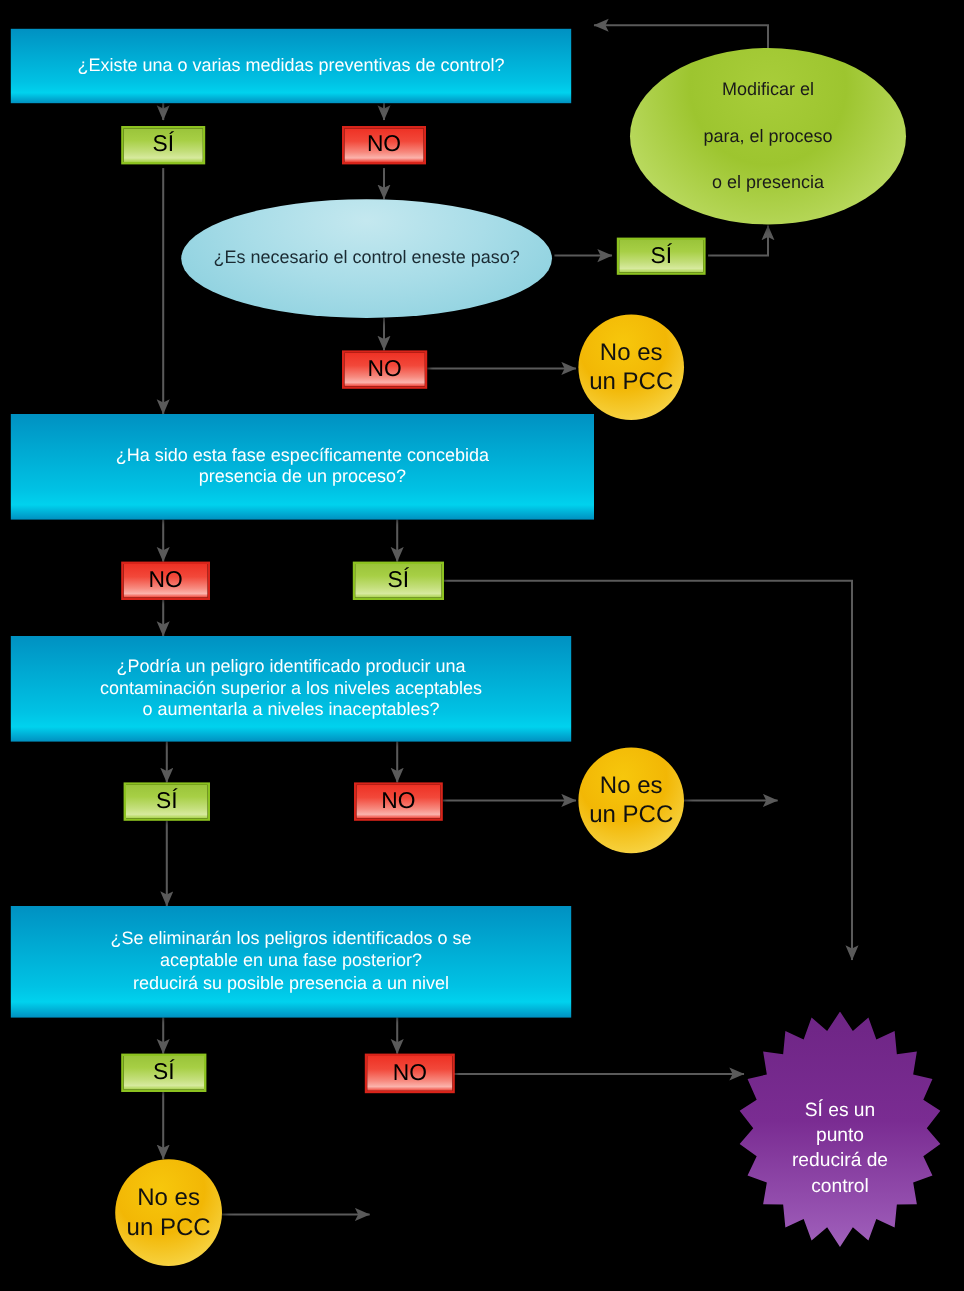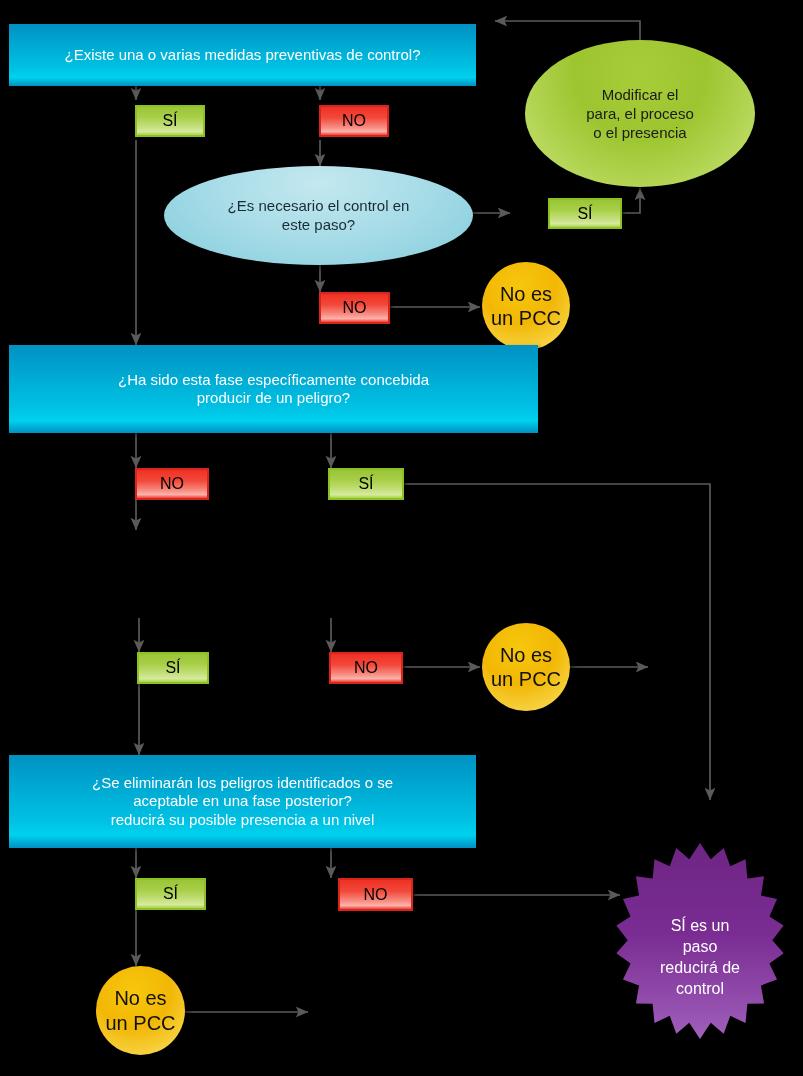--- a/index.html
+++ b/index.html
@@ -17,23 +17,22 @@
     background:linear-gradient(to bottom,#0091c2 0%,#00a6d0 30%,#00c2e4 72%,#00d2ee 86%,#0090c0 100%);
     box-shadow:2px 2px 4px rgba(0,0,0,.55);
     padding:6px 14px;
     line-height:1.22;
     font-size:15px;
   }
   .qbox .inner{position:relative;z-index:2;}
 
   
   .tag{
-    font-size:16px;color:#000;
+    font-size:19px;color:#000;
     box-shadow:2px 2px 3px rgba(0,0,0,.6);
-    margin-left:34px;
   }
   .tag-yes{
     background:linear-gradient(to bottom,#9ac43a 0%,#a7cf45 35%,#c4df7c 70%,#d7ea9e 88%,#a9d24c 100%);
     border:2px solid #8cc220;
   }
   .tag-no{
     background:linear-gradient(to bottom,#ee3124 0%,#f2483a 38%,#f78b80 72%,#fbb3ac 88%,#ef4034 100%);
     border:2px solid #d8241a;
   }
 
@@ -43,20 +42,21 @@
     background:radial-gradient(ellipse at 50% 18%,#c4e8ef 0%,#a9dde8 45%,#84cddc 100%);
     color:#1b2b33;font-size:15px;line-height:1.25;
     box-shadow:2px 3px 5px rgba(0,0,0,.55);
   }
   
   .ellipse-green{
     border-radius:50%;
     background:radial-gradient(ellipse at 50% 22%,#a8cd3a 0%,#9dc52f 40%,#b9d95e 78%,#cbe47e 100%);
     color:#1a1a1a;font-size:15px;line-height:1.28;
     box-shadow:2px 3px 5px rgba(0,0,0,.5);
+    gap:20px;
   }
   
   .circle-yellow{
     border-radius:50%;
     background:radial-gradient(circle at 42% 28%,#f7c70c 0%,#f2b705 45%,#f6cf3a 75%,#fde27a 100%);
     color:#111;font-size:20px;line-height:1.22;
     box-shadow:3px 4px 6px rgba(0,0,0,.6);
   }
 
   
@@ -158,49 +158,54 @@
   <div class="node tag tag-no" style="left:285px;top:105px;width:70px;height:32px;">
     <span>NO</span>
   </div>
 
   <div class="node ellipse-green" style="left:525px;top:40px;width:230px;height:147px;flex-direction:column;">
     <span>Modificar el</span>
     <span>para, el proceso</span>
     <span>o el presencia</span>
   </div>
 
-  <div class="node ellipse-blue" style="left:164px;top:166px;width:309px;height:99px;flex-direction:column;justify-content:center;">
+  <div class="node ellipse-blue" style="left:151px;top:166px;width:309px;height:99px;flex-direction:row;justify-content:center;">
     <span>¿Es necesario el control en</span>
     <span>este paso?</span>
   </div>
 
   <div class="node tag tag-yes" style="left:514px;top:198px;width:74px;height:31px;">
     <span>SÍ</span>
   </div>
   <div class="node tag tag-no" style="left:285px;top:292px;width:71px;height:32px;">
     <span>NO</span>
   </div>
 
   <div class="node circle-yellow" style="left:482px;top:262px;width:88px;height:88px;flex-direction:column;">
     <span>No es</span>
     <span>un PCC</span>
   </div>
 
-  <div class="node qbox" style="left:9px;top:345px;width:529px;height:88px;flex-direction:column;">
+  <div class="node qbox" style="left:9px;top:345px;width:486px;height:88px;flex-direction:column;">
     <span>¿Ha sido esta fase específicamente concebida</span>
-    <span>producir de un peligro?</span>
+    <span>presencia de un proceso?</span>
   </div>
 
   <div class="node tag tag-no" style="left:101px;top:468px;width:74px;height:32px;">
     <span>NO</span>
   </div>
   <div class="node tag tag-yes" style="left:294px;top:468px;width:76px;height:32px;">
     <span>SÍ</span>
   </div>
 
+  <div class="node qbox" style="left:9px;top:530px;width:467px;height:88px;flex-direction:column;">
+    <span>¿Podría un peligro identificado producir una</span>
+    <span>contaminación superior a los niveles aceptables</span>
+    <span>o aumentarla a niveles inaceptables?</span>
+  </div>
 
   <div class="node tag tag-yes" style="left:103px;top:652px;width:72px;height:32px;">
     <span>SÍ</span>
   </div>
   <div class="node tag tag-no" style="left:295px;top:652px;width:74px;height:32px;">
     <span>NO</span>
   </div>
 
   <div class="node circle-yellow" style="left:482px;top:623px;width:88px;height:88px;flex-direction:column;">
     <span>No es</span>
@@ -222,19 +227,19 @@
 
   <div class="node circle-yellow" style="left:96px;top:966px;width:89px;height:89px;flex-direction:column;">
     <span>No es</span>
     <span>un PCC</span>
   </div>
 
   <div class="star-wrap" style="left:597px;top:843px;width:206px;height:228px;">
     <div class="starburst" style="position:absolute;left:0;top:0;width:100%;height:100%;"></div>
     <div class="star-text" style="flex-direction:column;padding-bottom:14px;">
       <span>SÍ es un</span>
-      <span>paso</span>
+      <span>punto</span>
       <span>reducirá de</span>
       <span>control</span>
     </div>
   </div>
 
 </div>
 
 </body></html>

